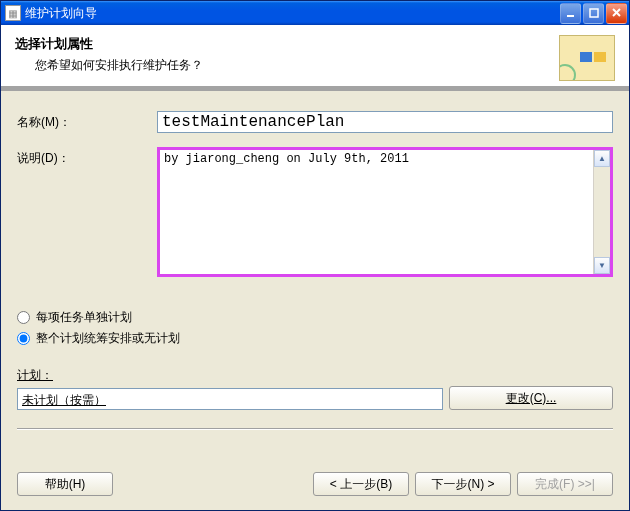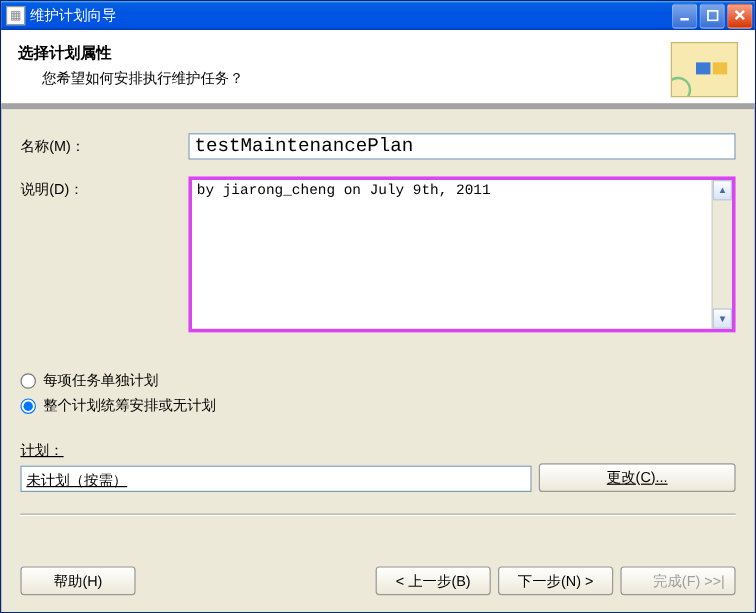--- a/index.html
+++ b/index.html
@@ -178,21 +178,20 @@
     padding: 0 8px;
     cursor: pointer;
     font-family: inherit;
     font-size: 12px;
     white-space: nowrap;
   }
   .btn.wide { width: 164px; }
   .btn:disabled {
     color: #a0a0a0;
     cursor: default;
-    text-align: right;
   }
   .footer {
     padding: 12px 16px 14px 16px;
     display: flex;
     align-items: center;
     gap: 6px;
   }
   .footer .btn-group-nav { display: flex; gap: 6px; margin-left: auto; }
 
   hr.sep {

